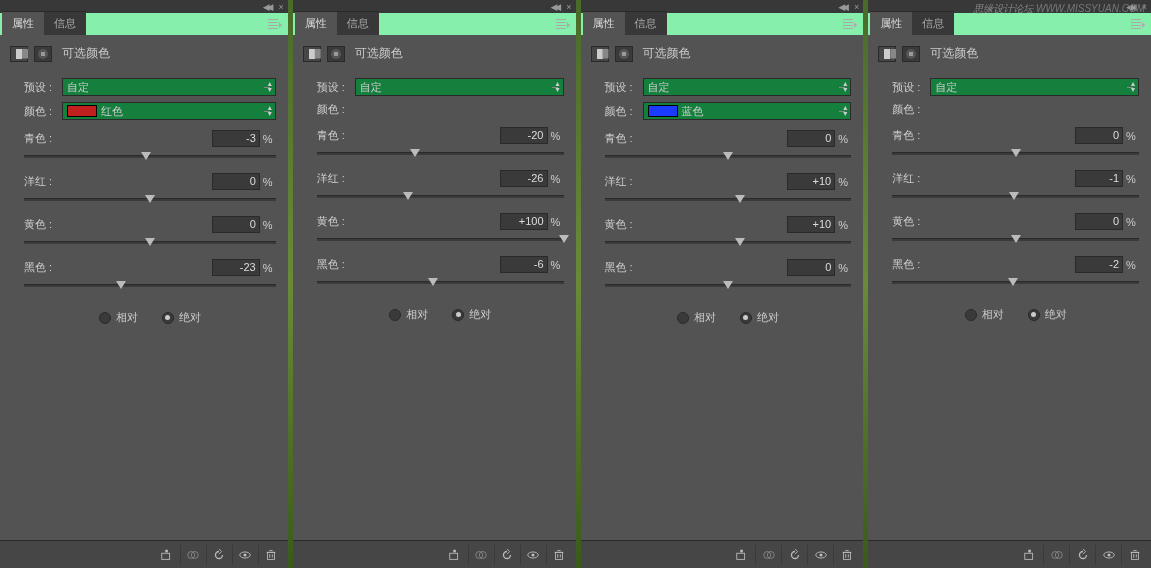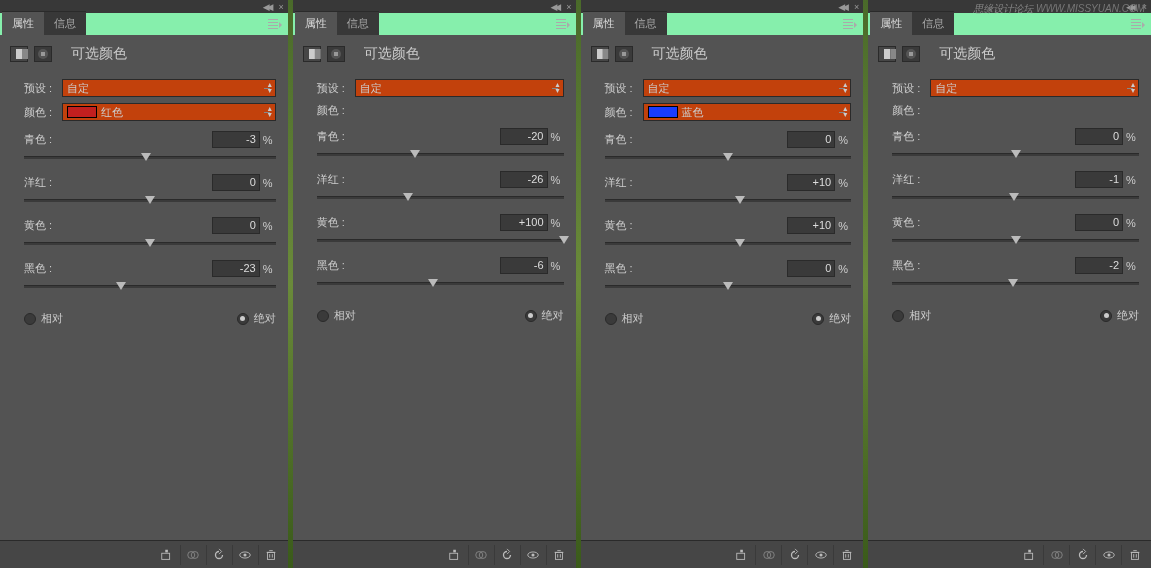--- a/index.html
+++ b/index.html
@@ -16,40 +16,40 @@
   .tab.active{background:#535353;color:#ddd;}
   .menu-icon{margin-left:auto;margin-right:6px;align-self:center;width:14px;height:10px;position:relative;}
   .menu-icon::before{content:"";position:absolute;top:0;left:0;right:4px;height:1px;background:#aaa;box-shadow:0 3px 0 #aaa,0 6px 0 #aaa,0 9px 0 #aaa;}
   .menu-icon::after{content:"";position:absolute;right:0;top:3px;border-left:3px solid #aaa;border-top:3px solid transparent;border-bottom:3px solid transparent;}
   .header{display:flex;align-items:center;gap:6px;padding:10px 10px 12px 10px;}
   .ic{width:18px;height:16px;border:1px solid #2a2a2a;background:#464646;display:inline-flex;align-items:center;justify-content:center;}
   .ic.sel-color{background:#3a3a3a;}
   .ic.sel-color::before{content:"";width:10px;height:10px;border-radius:50%;background:radial-gradient(#999 30%,#555 31%);}
   .ic.mask::before{content:"";width:12px;height:10px;background:#888;clip-path:polygon(50% 0,100% 0,100% 100%,50% 100%);}
   .ic.mask::after{content:"";width:6px;height:10px;background:#ccc;margin-left:-12px;}
-  .title{margin-left:13px;font-size:14px;}
+  .title{margin-left:4px;font-size:12px;}
   .body{padding:4px 12px 4px 24px;flex:1;}
   .bottom{height:28px;background:#464646;border-top:1px solid #2a2a2a;display:flex;align-items:center;justify-content:flex-end;gap:0;padding:0 4px;}
   .bottom .btn{width:26px;height:20px;display:flex;align-items:center;justify-content:center;color:#bbb;border-left:1px solid #3a3a3a;}
   .bottom .btn:first-child{border-left:none;}
   .row{display:flex;align-items:center;margin-bottom:6px;gap:6px;}
   .lbl{width:32px;}
-  .dd{flex:1;height:18px;background:#c2410c;border:1px solid #2a2a2a;display:flex;align-items:center;padding:0 4px;position:relative;}
+  .dd{flex:1;height:18px;background:#15803d;border:1px solid #2a2a2a;display:flex;align-items:center;padding:0 4px;position:relative;}
   .dd::after{content:"";position:absolute;right:4px;top:3px;width:8px;height:10px;background:linear-gradient(#888,#888) center/6px 1px no-repeat;}
   .dd .caret{position:absolute;right:3px;top:2px;font-size:8px;line-height:6px;color:#ccc;}
   .swatch{width:30px;height:12px;border:1px solid #000;margin-right:4px;}
   .slider-row{margin-top:10px;}
   .slider-head{display:flex;align-items:center;}
   .slider-head .lbl2{flex:1;}
   .valbox{width:48px;height:17px;background:#3a3a3a;border:1px solid #2a2a2a;text-align:right;padding:1px 3px;color:#ddd;}
   .unit{width:16px;text-align:center;}
   .track{height:14px;position:relative;margin-top:2px;}
   .track::before{content:"";position:absolute;left:0;right:0;top:6px;height:2px;background:#3a3a3a;border-top:1px solid #2a2a2a;}
   .thumb{position:absolute;top:3px;width:0;height:0;border-left:5px solid transparent;border-right:5px solid transparent;border-top:8px solid #bbb;transform:translateX(-5px);}
-  .radios{display:flex;justify-content:space-between;gap:24px;margin-top:18px;align-items:center;}
+  .radios{display:flex;justify-content:center;gap:24px;margin-top:18px;align-items:center;}
   .radio{display:flex;align-items:center;gap:5px;}
   .rcirc{width:12px;height:12px;border-radius:50%;border:1px solid #2a2a2a;background:#3a3a3a;display:flex;align-items:center;justify-content:center;}
   .rcirc.on::after{content:"";width:5px;height:5px;border-radius:50%;background:#ccc;}
   .watermark{position:absolute;top:2px;right:6px;font-size:10px;color:#888;font-style:italic;}
   .wm-sub{font-size:10px;color:#777;}
   svg{width:14px;height:14px;}
 </style>
 </head>
 <body>
  <div class="panel-wrap">

